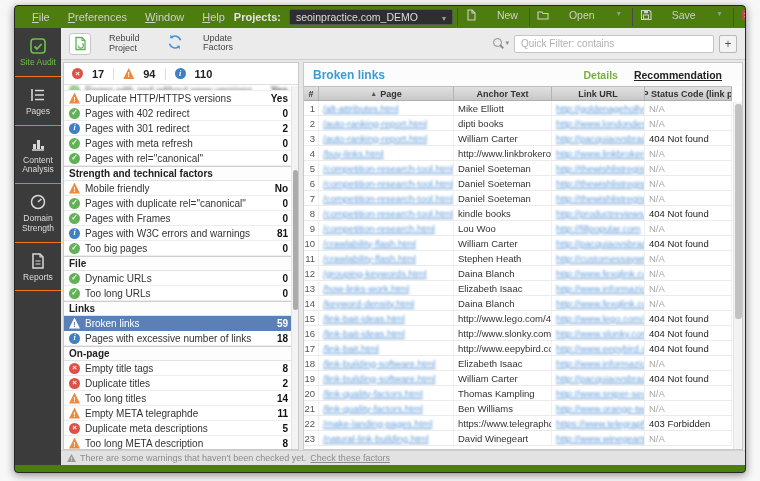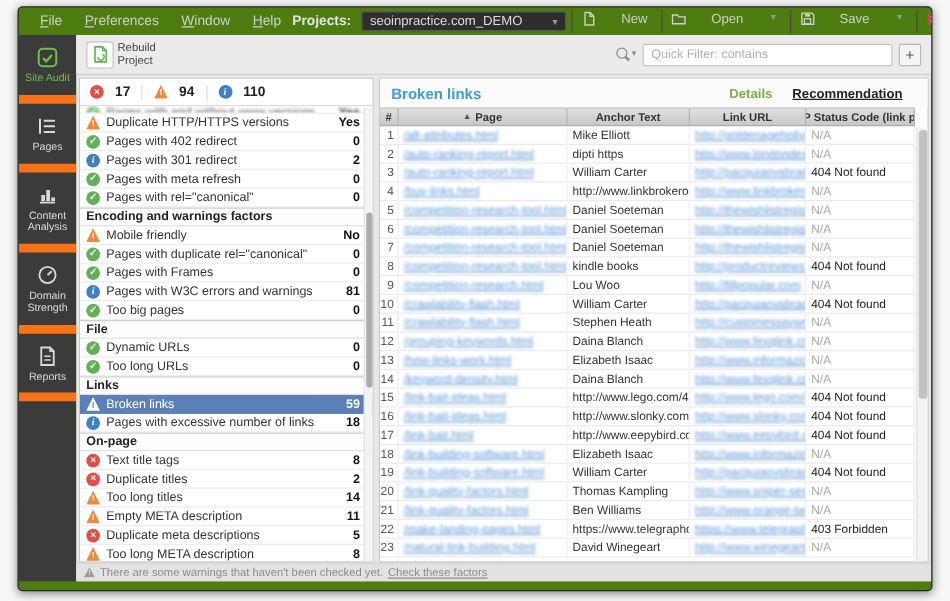--- a/index.html
+++ b/index.html
@@ -24,29 +24,29 @@
   .tb-btn:first-of-type { border-left:none; }
   .caret::after { content:"▾"; font-size:8px; color:#9a9a9a; margin-left:2px; }
   .mini-ic { width:12px; height:12px; display:inline-block; }
 
   
   .frame-body { position:absolute; top:22px; left:0; right:0; bottom:7px; display:flex; }
 
   
   .sidebar { width:46px; background:#3b3b3b; display:flex; flex-direction:column; }
   .side-item { display:flex; flex-direction:column; align-items:center; padding:9px 1px 8px;
-    border-bottom:7px solid #f97316; color:#dcdcdc; font-size:8.5px; text-align:center; line-height:1.15; cursor:pointer; }
+    border-bottom:1px solid #f97316; color:#dcdcdc; font-size:8.5px; text-align:center; line-height:1.15; cursor:pointer; }
   .side-item.active { color:#6cc24a; }
   .side-item svg { margin-bottom:3px; }
 
   
   .content { flex:1; background:#e7e7e7; display:flex; flex-direction:column; min-width:0; }
 
   .toolbar { height:32px; background:#ebebeb; border-bottom:1px solid #cfcfcf; display:flex; align-items:center; padding:0 8px; }
-  .tool-btn { display:flex; align-items:center; gap:3px; margin-right:16px; font-size:9px; color:#444; line-height:1.1; cursor:pointer; }
+  .tool-btn { display:flex; align-items:center; gap:18px; margin-right:16px; font-size:9px; color:#444; line-height:1.1; cursor:pointer; }
   .tool-btn .lbl { width:40px; }
   .icon-box { width:22px; height:22px; background:#fff; border:1px solid #c6c6c6; border-radius:3px;
     display:flex; align-items:center; justify-content:center; }
   .filter-zone { margin-left:auto; display:flex; align-items:center; gap:5px; }
   .mag { width:18px; height:14px; position:relative; display:inline-block; }
   .mag::before { content:""; position:absolute; left:2px; top:1px; width:7px; height:7px; border:1.5px solid #8a8a8a; border-radius:50%; }
   .mag::after { content:"▾"; position:absolute; right:0; top:2px; font-size:7px; color:#8a8a8a; }
   .mag .tail { position:absolute; left:9px; top:9px; width:4px; height:1.5px; background:#8a8a8a; transform:rotate(45deg); }
   .filter-input { width:200px; height:18px; border:1px solid #c6c6c6; border-radius:2px; font-size:10px;
     padding:0 6px; color:#333; background:#fff; font-family:"Liberation Sans", sans-serif; }
@@ -209,20 +209,31 @@
           <span class="icon-box">
             <svg width="15" height="15" viewBox="0 0 15 15">
                 <path d="M3 1.5h6l3 3v9H3z" fill="none" stroke="#61b257" stroke-width="1.3"></path>
                 <path d="M9 1.5v3h3" fill="none" stroke="#61b257" stroke-width="1.1"></path>
                 <path d="M5.2 9.8a2.6 2.6 0 104.8-1.6" fill="none" stroke="#61b257" stroke-width="1.2"></path>
                 <path d="M10.4 6.6v2h-2z" fill="#61b257"></path>
               </svg>
           </span>
           <span class="lbl">Rebuild Project</span>
         </div>
+        <div class="tool-btn">
+          <span>
+            <svg width="20" height="20" viewBox="0 0 20 20">
+                <path d="M15.5 8.2A6 6 0 005.6 5.8" fill="none" stroke="#4a90d9" stroke-width="1.6"></path>
+                <path d="M5.3 2.8v3.4h3.4z" fill="#4a90d9"></path>
+                <path d="M4.5 11.8a6 6 0 009.9 2.4" fill="none" stroke="#4a90d9" stroke-width="1.6"></path>
+                <path d="M14.7 17.2v-3.4h-3.4z" fill="#4a90d9"></path>
+              </svg>
+          </span>
+          <span class="lbl">Update Factors</span>
+        </div>
         <div class="filter-zone">
           <span class="mag">
               <span class="tail"></span>
             </span>
           <input class="filter-input" type="text" placeholder="Quick Filter: contains" style="">
           <span class="plus-btn">+</span>
         </div>
       </div>
 
       <div class="main-row">
@@ -268,21 +279,21 @@
               <div class="factor-row">
                 <span class="ficon ok">✓</span>
                 <span class="flabel">Pages with meta refresh</span>
                 <span class="fvalue">0</span>
               </div>
               <div class="factor-row">
                 <span class="ficon ok">✓</span>
                 <span class="flabel">Pages with rel="canonical"</span>
                 <span class="fvalue">0</span>
               </div>
-              <div class="section-header">Encoding and warnings factors</div>
+              <div class="section-header">Strength and technical factors</div>
               <div class="factor-row">
                 <span class="ficon warn">!</span>
                 <span class="flabel">Mobile friendly</span>
                 <span class="fvalue">No</span>
               </div>
               <div class="factor-row">
                 <span class="ficon ok">✓</span>
                 <span class="flabel">Pages with duplicate rel="canonical"</span>
                 <span class="fvalue">0</span>
               </div>
@@ -319,36 +330,36 @@
                 <span class="fvalue">59</span>
               </div>
               <div class="factor-row">
                 <span class="ficon info">i</span>
                 <span class="flabel">Pages with excessive number of links</span>
                 <span class="fvalue">18</span>
               </div>
               <div class="section-header">On-page</div>
               <div class="factor-row">
                 <span class="ficon error">×</span>
-                <span class="flabel">Text title tags</span>
+                <span class="flabel">Empty title tags</span>
                 <span class="fvalue">8</span>
               </div>
               <div class="factor-row">
                 <span class="ficon error">×</span>
                 <span class="flabel">Duplicate titles</span>
                 <span class="fvalue">2</span>
               </div>
               <div class="factor-row">
                 <span class="ficon warn">!</span>
                 <span class="flabel">Too long titles</span>
                 <span class="fvalue">14</span>
               </div>
               <div class="factor-row">
                 <span class="ficon warn">!</span>
-                <span class="flabel">Empty META description</span>
+                <span class="flabel">Empty META telegraphde</span>
                 <span class="fvalue">11</span>
               </div>
               <div class="factor-row">
                 <span class="ficon error">×</span>
                 <span class="flabel">Duplicate meta descriptions</span>
                 <span class="fvalue">5</span>
               </div>
               <div class="factor-row">
                 <span class="ficon warn">!</span>
                 <span class="flabel">Too long META description</span>
@@ -388,21 +399,21 @@
                 <span class="c">
                   <span class="blurlink">http://goldenagehollywo...</span>
                 </span>
                 <span class="c status muted">N/A</span>
               </div>
               <div class="trow grid-cols">
                 <span class="c num">2</span>
                 <span class="c">
                   <span class="blurlink">/auto-ranking-report.html</span>
                 </span>
-                <span class="c">dipti https</span>
+                <span class="c">dipti books</span>
                 <span class="c">
                   <span class="blurlink">http://www.londondesi.c...</span>
                 </span>
                 <span class="c status muted">N/A</span>
               </div>
               <div class="trow grid-cols">
                 <span class="c num">3</span>
                 <span class="c">
                   <span class="blurlink">/auto-ranking-report.html</span>
                 </span>

